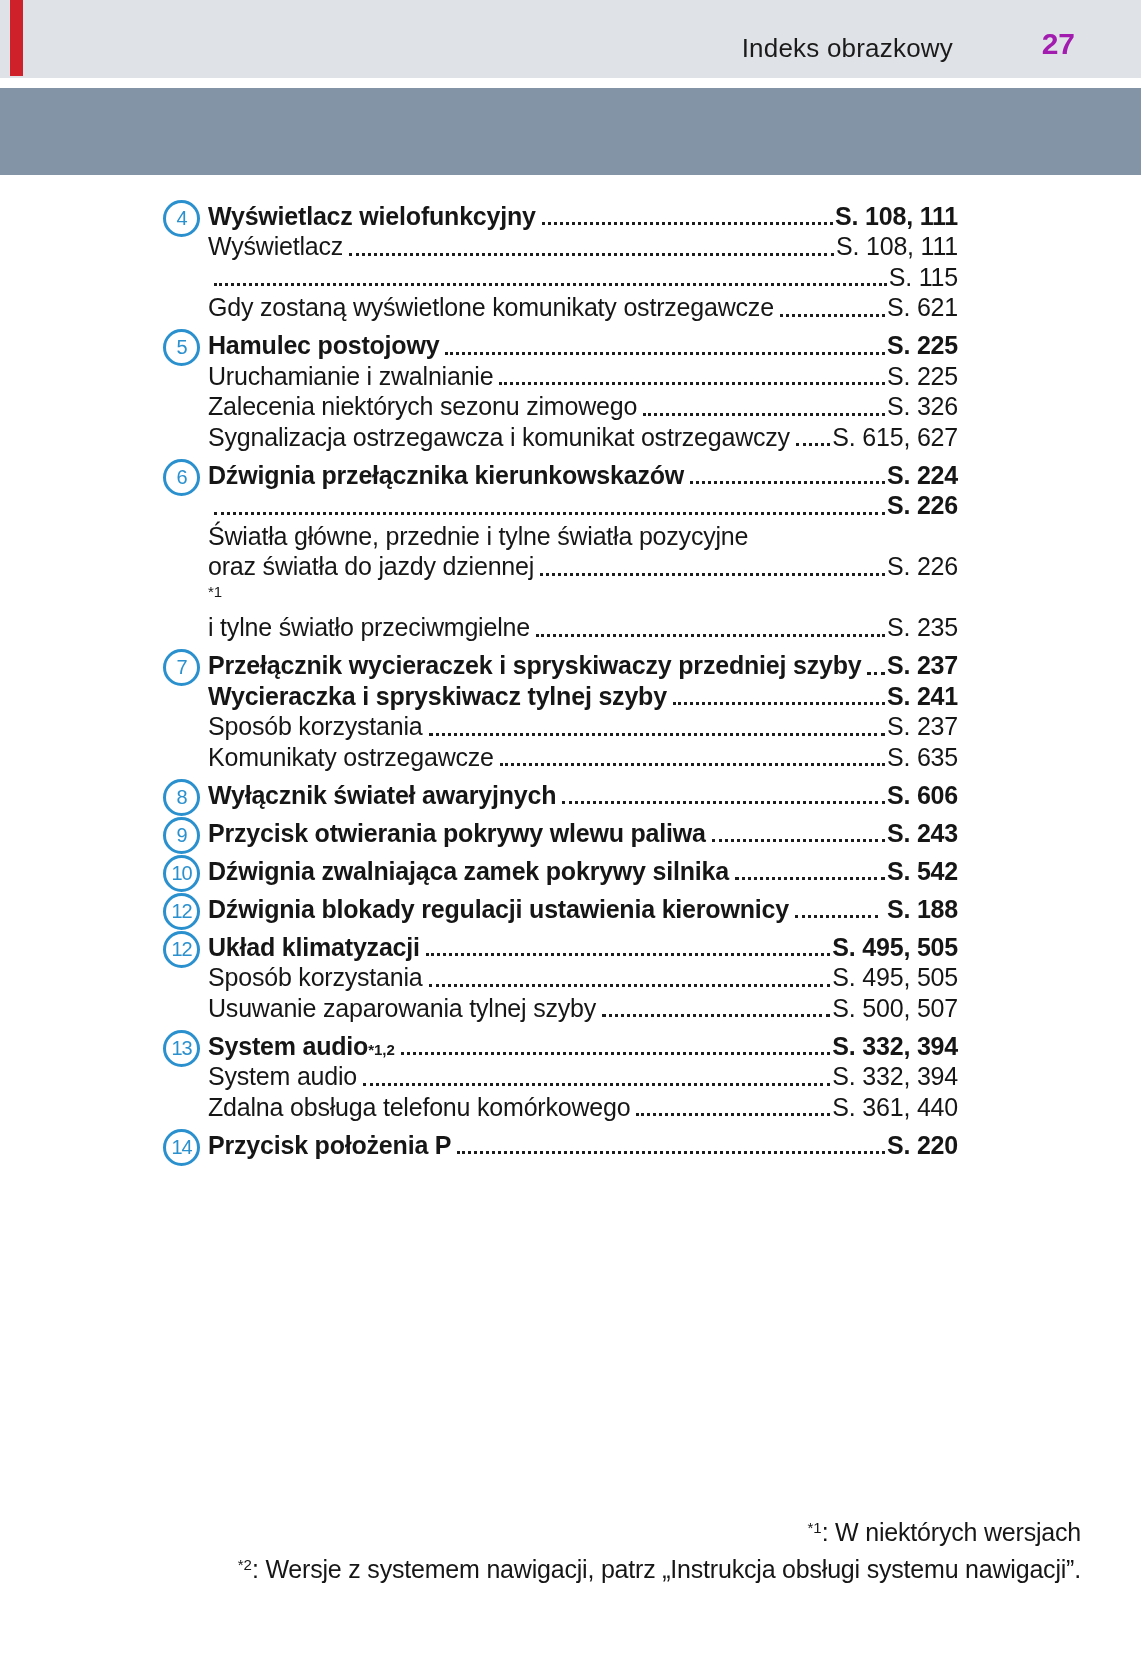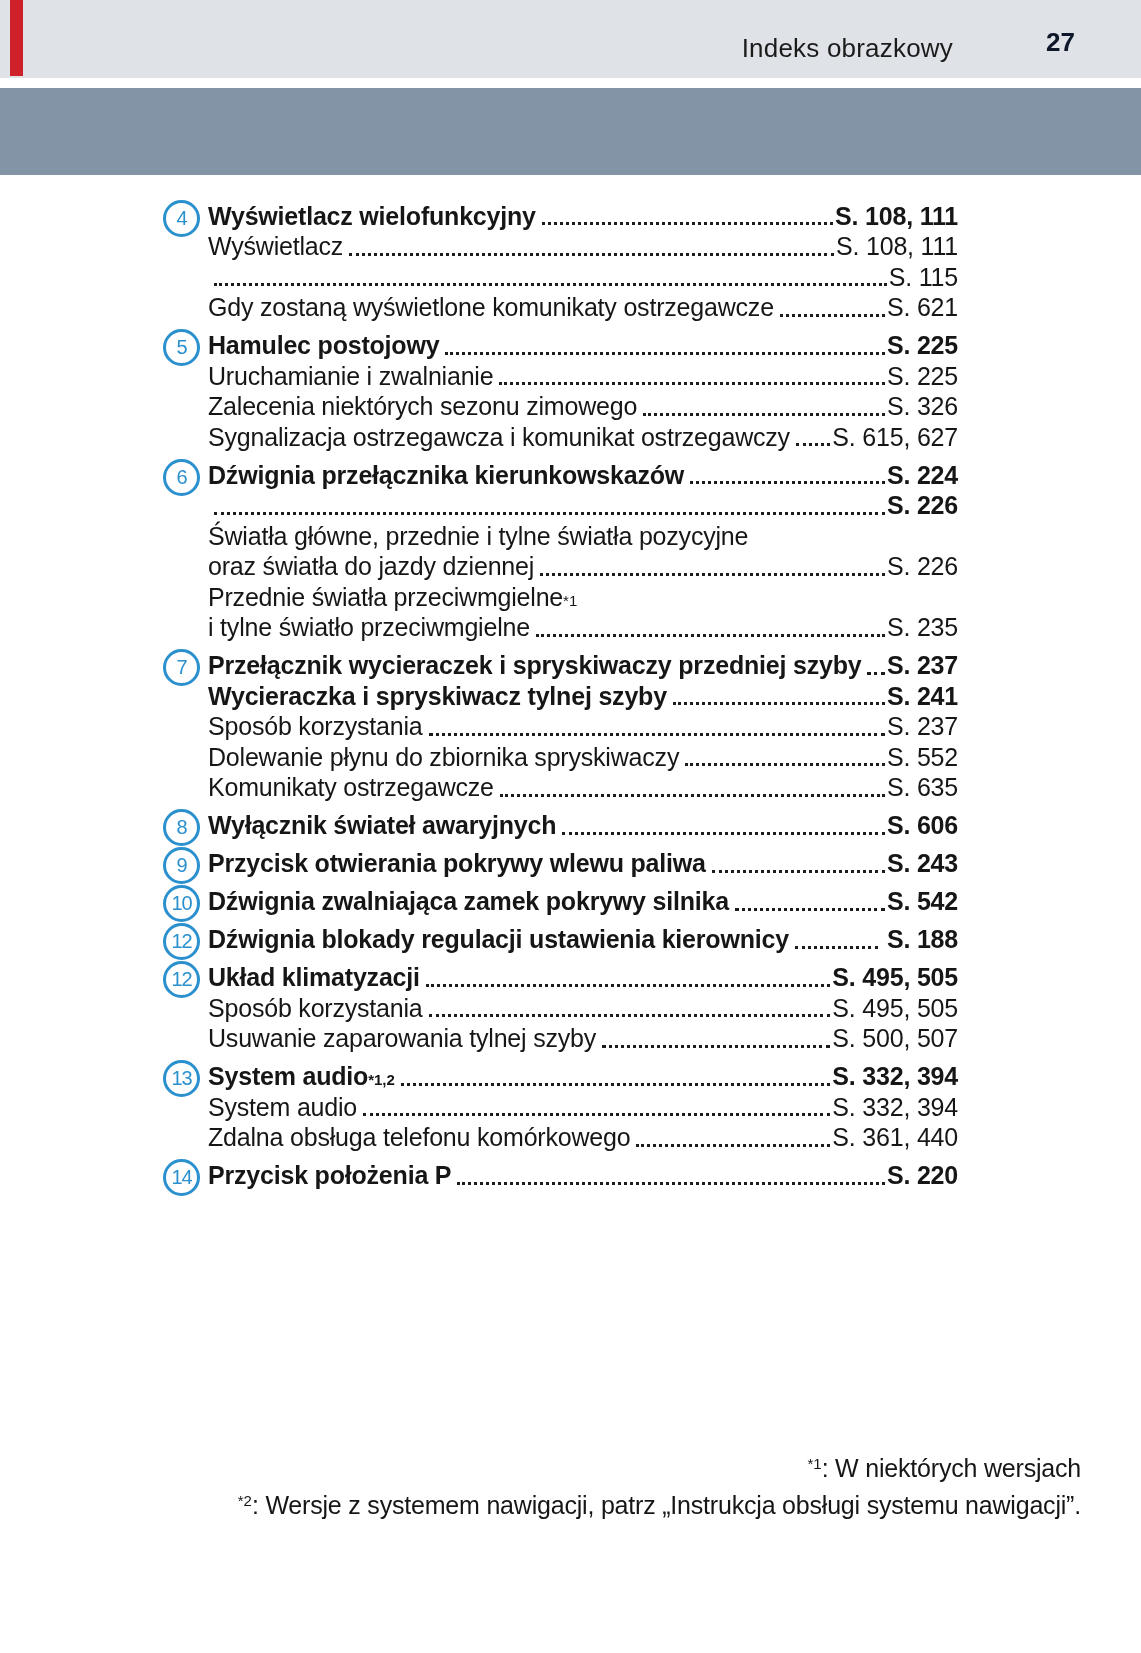--- a/index.html
+++ b/index.html
@@ -8,21 +8,21 @@
     background:#ffffff; font-family:Liberation Sans, sans-serif; color:#161616;
   }
   
   .header-band { position:absolute; top:0; left:0; width:1141px; height:78px; background:#dfe2e6; }
   .red-tab { position:absolute; top:0; left:10px; width:13px; height:76px; background:#cf2129; }
   .header-title {
     position:absolute; top:33px; right:188px; font-size:26px; letter-spacing:0.2px;
     color:#1b1b1b; white-space:pre;
   }
   .header-pagenum {
-    position:absolute; top:27px; right:66px; font-size:26px; font-weight:bold; color:#0f172a;
+    position:absolute; top:27px; right:66px; font-size:30px; font-weight:bold; color:#a21caf;
   }
   .blue-band { position:absolute; top:88px; left:0; width:1141px; height:87px; background:#8394a7; }
 
   
   .toc { position:absolute; top:194px; left:163px; width:795px; }
   .row {
     position:relative; display:flex; align-items:baseline;
     height:30.5px; padding-left:45px; box-sizing:border-box;
     font-size:25px; letter-spacing:-0.2px; white-space:pre;
   }
@@ -39,21 +39,21 @@
   .leader {
     flex:1 1 auto; min-width:8px; height:0;
     border-bottom:3px dotted #1c1c1c;
     align-self:flex-end; margin:0 2px 7px 6px;
   }
   .row.bold .leader { border-bottom-width:3.5px; }
   .pageref { white-space:pre; }
 
   
   .footnotes {
-    position:absolute; top:1448px; right:60px; text-align:right;
+    position:absolute; top:1512px; right:60px; text-align:right;
     font-size:25px; letter-spacing:-0.2px; line-height:31.5px; color:#161616;
   }
   .footnote { white-space:pre; }
   .footnote .sup { vertical-align:8px; }
 </style>
 </head>
 <body>
 
 <div class="page">
 
@@ -129,21 +129,21 @@
       
     </div>
       <div class="row">
       
       <span class="label">oraz światła do jazdy dziennej</span>
       <span class="leader"></span>
       <span class="pageref">S. 226</span>
     </div>
       <div class="row">
       
-      <span class="label">Przednie światła przeciwmgielne</span><sup class="sup">*1</sup>
+      <sup class="sup">*1</sup>
       
       
     </div>
       <div class="row">
       
       <span class="label">i tylne światło przeciwmgielne</span>
       <span class="leader"></span>
       <span class="pageref">S. 235</span>
     </div>
       <div class="row bold numbered">
@@ -156,26 +156,20 @@
       
       <span class="label">Wycieraczka i spryskiwacz tylnej szyby</span>
       <span class="leader"></span>
       <span class="pageref">S. 241</span>
     </div>
       <div class="row">
       
       <span class="label">Sposób korzystania</span>
       <span class="leader"></span>
       <span class="pageref">S. 237</span>
-    </div>
-      <div class="row">
-      
-      <span class="label">Dolewanie płynu do zbiornika spryskiwaczy</span>
-      <span class="leader"></span>
-      <span class="pageref">S. 552</span>
     </div>
       <div class="row">
       
       <span class="label">Komunikaty ostrzegawcze</span>
       <span class="leader"></span>
       <span class="pageref">S. 635</span>
     </div>
       <div class="row bold numbered">
       <span class="num">8</span>
       <span class="label">Wyłącznik świateł awaryjnych</span>

